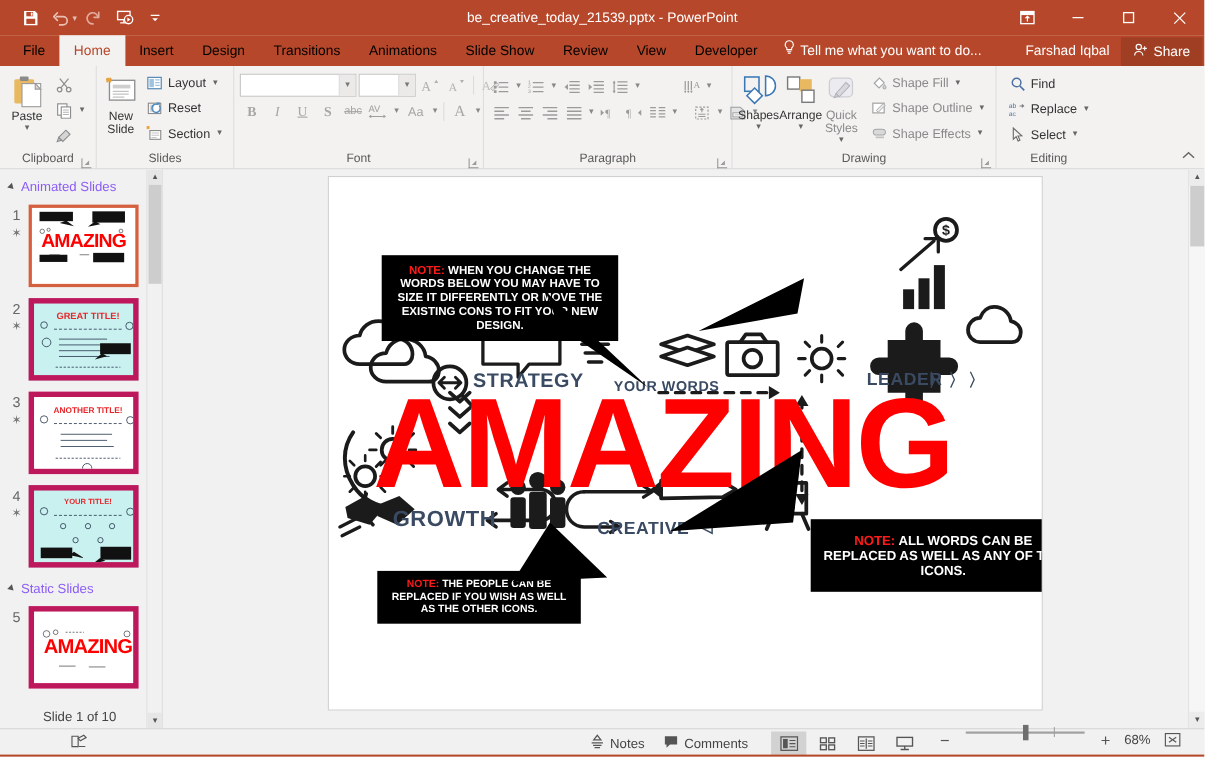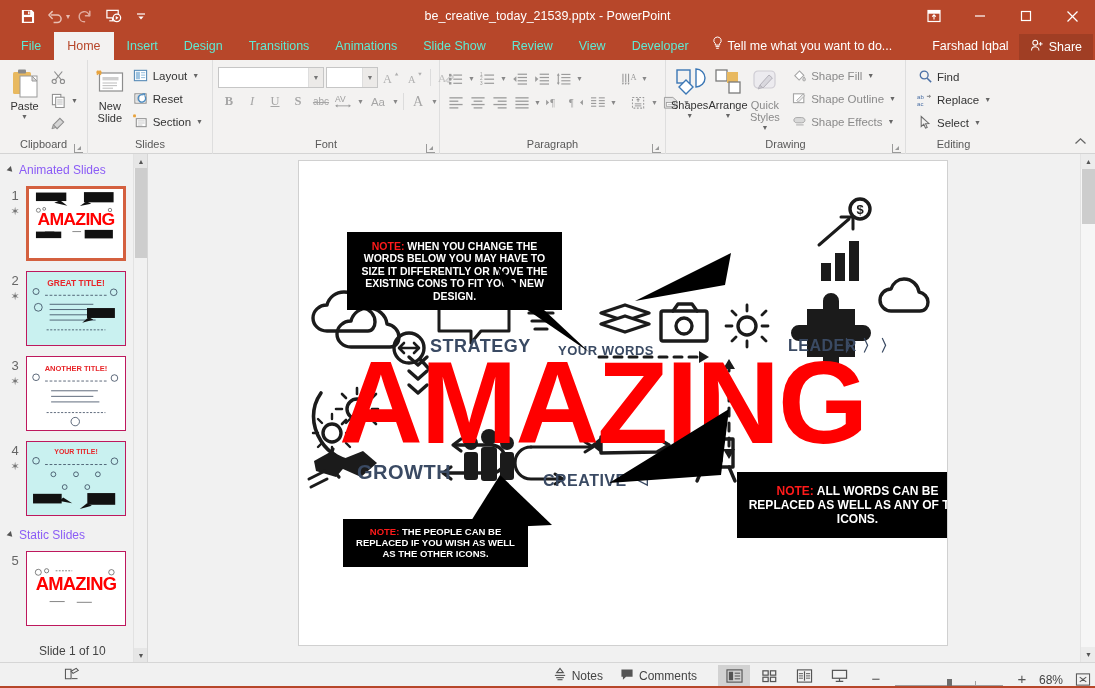--- a/index.html
+++ b/index.html
@@ -34,21 +34,21 @@
     width:46px; height:32px; display:flex; align-items:center; justify-content:center;
     color:#fff;
   }
 
   
   .tabbar {
     height:28px; background:#b7472a; display:flex; align-items:flex-end;
     position:relative; padding-left:8px;
   }
   .tab {
-    padding:0 13px; height:28px; line-height:28px; color:#5eead4; font-size:12.5px;
+    padding:0 13px; height:28px; line-height:28px; color:#000000; font-size:12.5px;
     white-space:nowrap;
   }
   .tab.active { background:#f3f2f1; color:#b7472a; }
   .tellme {
     display:flex; align-items:center; gap:5px; color:#fff; font-size:12.5px;
     padding:0 10px; height:28px; line-height:28px; white-space:nowrap;
   }
   .tab-right { position:absolute; right:0; top:0; height:28px; display:flex; align-items:center; }
   .acct { color:#fff; font-size:12.5px; padding:0 10px; height:28px; line-height:28px; }
   .share {
@@ -115,21 +115,21 @@
   .thumbpane { width:148px; background:#f1f1f1; border-right:1px solid #d6d6d6;
                position:relative; overflow:hidden; padding-top:6px;}
   .sectionhdr { display:flex; align-items:center; gap:6px; padding:3px 0 4px 8px;
                 font-size:12px; color:#8b5cf6;}
   .sect-tri { width:0;height:0;border-left:5px solid #555;border-top:3.5px solid transparent;
               border-bottom:3.5px solid transparent; transform:rotate(45deg); }
   .thumbrow { display:flex; padding:5px 0 5px 4px; }
   .thumbnum { width:22px; text-align:center; font-size:13px; color:#666; padding-top:2px;
               display:flex; flex-direction:column; align-items:center;}
   .animstar { font-size:11px; color:#777; margin-top:2px;}
-  .thumb { width:100px; height:75px; border:1px solid #be185d; background:#fff; position:relative;
+  .thumb { width:100px; height:75px; border:5px solid #be185d; background:#fff; position:relative;
            overflow:hidden;}
   .thumb.sel { border:3px solid #d4603f; }
   .thumb.teal { background:#c9f1f0; }
 
   .tscroll { position:absolute; right:0; top:0; width:14px; bottom:0; background:#f1f1f1;
              border-left:1px solid #e2e2e2;}
   .tscroll .up,.tscroll .dn { width:14px;height:14px; background:#e6e6e6; display:flex;
              align-items:center;justify-content:center;font-size:7px;color:#555;}
   .tscroll .dn { position:absolute; bottom:0;}
   .tscroll .bar { position:absolute; top:14px; left:1px; width:12px; height:90px; background:#cdcdcd;}
@@ -156,21 +156,21 @@
   .word { position:absolute; color:#3a4a63; font-weight:bold; font-family:"Liberation Sans",sans-serif;
           letter-spacing:0.5px; }
   .amazing { position:absolute; color:#ff0000; font-weight:bold; font-family:"Liberation Sans",sans-serif;
              letter-spacing:-2px; }
 
   
   .statusbar { position:absolute; left:0; right:0; bottom:0; height:26px; background:#f1f1f1;
                border-top:1px solid #d6d6d6; display:flex; align-items:center; font-size:12px;
                color:#444;}
   .sb-left { display:flex; align-items:center; gap:9px; padding-left:11px;flex-direction:column;}
-  .sb-right { margin-left:auto; display:flex; align-items:flex-end; gap:3px; padding-right:0;}
+  .sb-right { margin-left:auto; display:flex; align-items:flex-start; gap:3px; padding-right:17px;}
   .sb-item { display:flex; align-items:center; gap:5px; padding:0 7px; height:22px;}
   .viewbtn { width:32px; height:22px; display:flex; align-items:center; justify-content:center;}
   .viewbtn.on { background:#d2d2d2; }
   .zoomtrack { width:108px; height:2px; background:#a0a0a0; position:relative; margin:0 7px;}
   .zoomthumb { position:absolute; left:52px; top:-6px; width:5px; height:14px; background:#6e6e6e;}
   .zoomtick { position:absolute; left:80px; top:-4px; width:1px; height:9px; background:#a0a0a0;}
   .accentline { position:absolute; left:0; right:0; bottom:0; height:2px; background:#b7472a;}
 </style>
 </head>
 <body>

